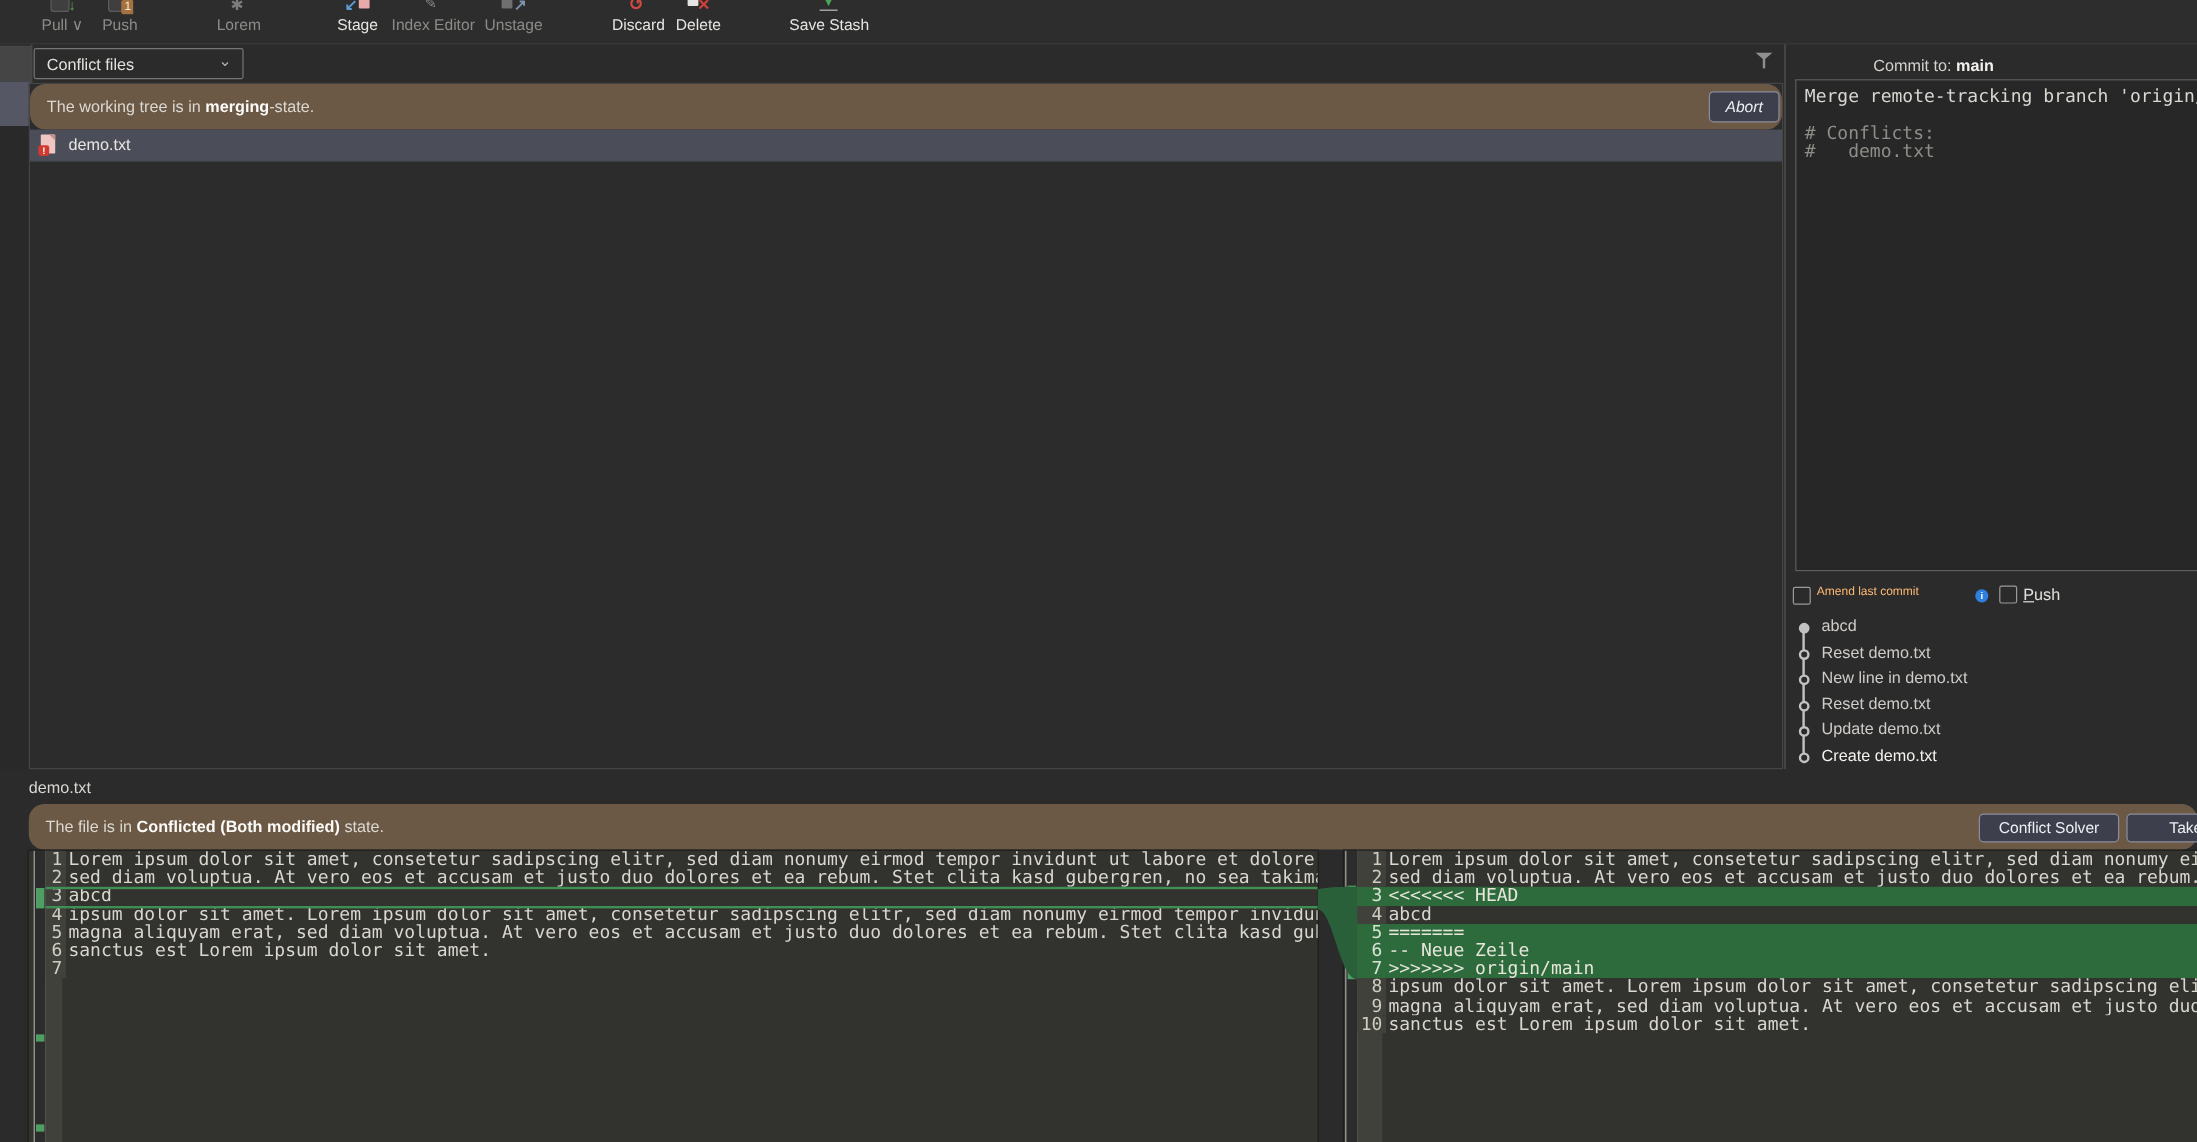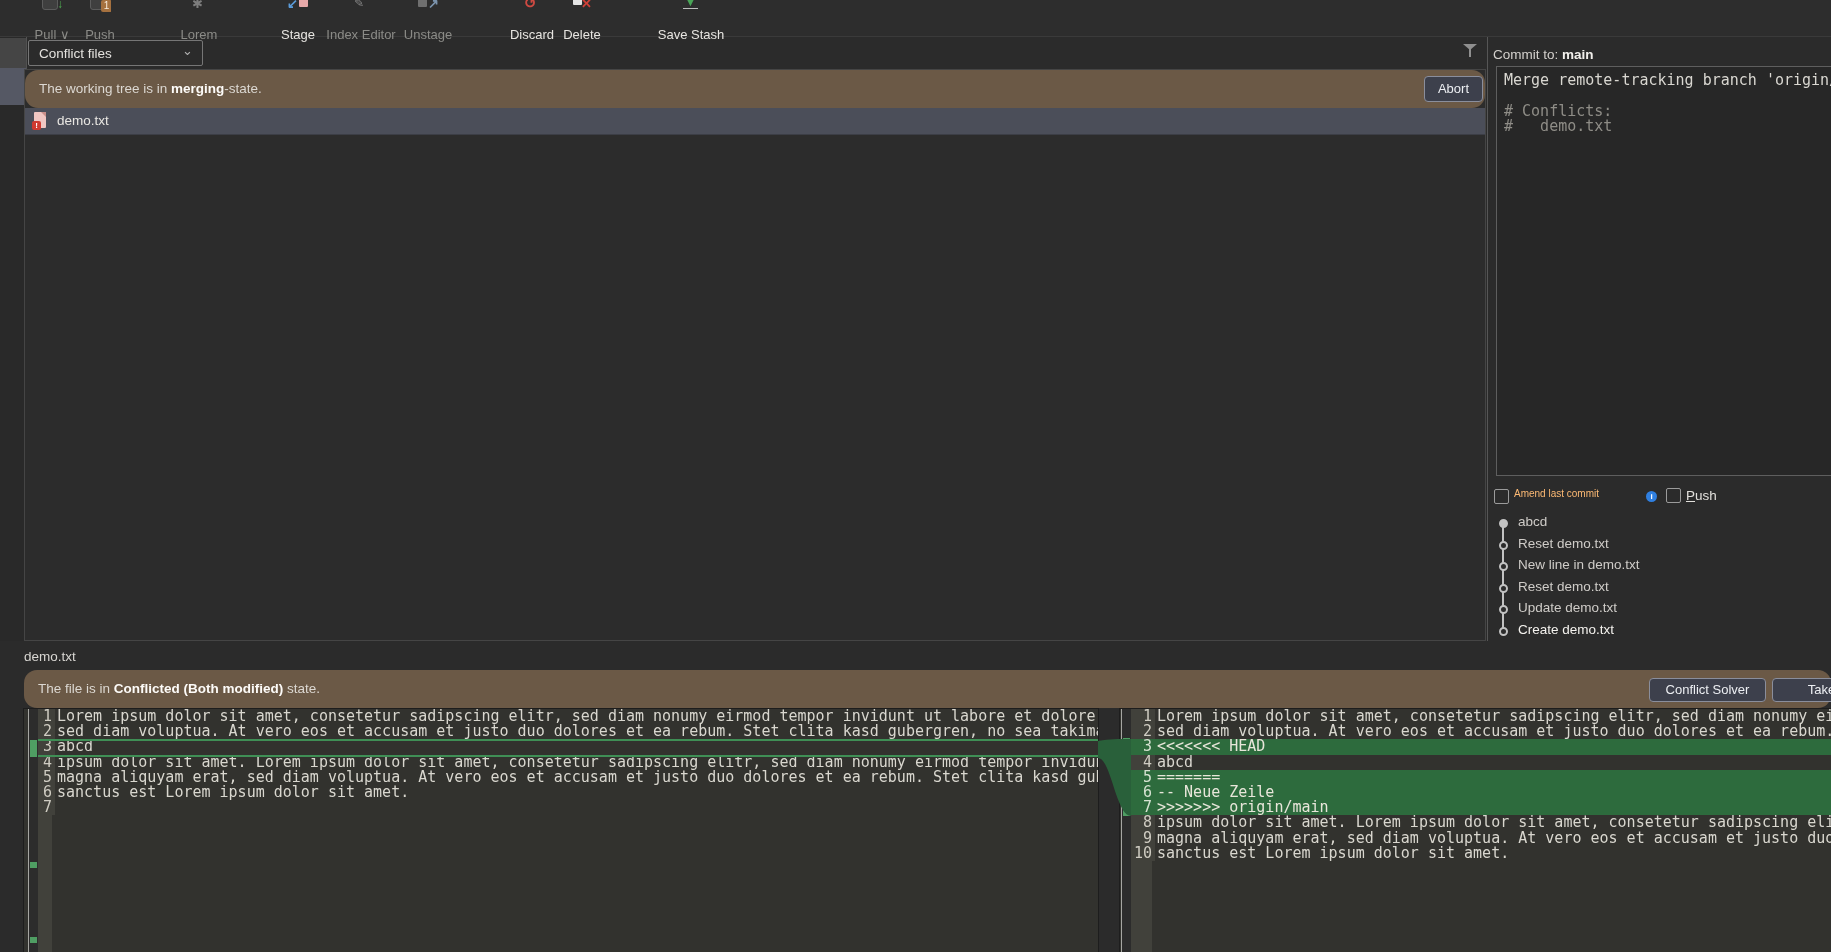--- a/index.html
+++ b/index.html
@@ -2,21 +2,21 @@
 <html><head>
 <meta charset="utf-8">
 <style>
   html,body{margin:0;padding:0;background:#2b2b2b;}
   body{width:1831px;height:952px;overflow:hidden;font-family:"Liberation Sans",sans-serif;-webkit-font-smoothing:antialiased;}
   #app{position:absolute;left:0;top:0;width:1831px;height:952px;background:#2b2b2b;}
 
   
   .toolbar{position:absolute;left:0;top:0;width:1831px;height:36px;background:#2d2d2d;border-bottom:1px solid #3a3a3a;}
   .tb-item{position:absolute;top:0;height:36px;transform:translateX(-50%);}
-  .tb-label{position:absolute;top:27px;left:50%;transform:translateX(-50%);font-size:13px;white-space:nowrap;}
+  .tb-label{position:absolute;top:13px;left:50%;transform:translateX(-50%);font-size:13px;white-space:nowrap;}
   .tb-item.enabled .tb-label{color:#e7e5e1;}
   .tb-item.disabled .tb-label{color:#8b8b87;}
   .tb-icon{position:absolute;top:0;left:50%;transform:translateX(-50%);width:22px;height:12px;overflow:hidden;}
   .pull-icon::before,.push-icon::before{content:"";position:absolute;left:1px;top:-8px;width:14px;height:16px;background:#3f3f3f;border:1px solid #5c5c5c;border-radius:3px;}
   .pull-icon::after{content:"↓";position:absolute;right:0;top:-3px;color:#4fae52;font-size:12px;font-weight:bold;}
   .tb-badge{position:absolute;right:-1px;top:0;width:11px;height:12px;background:#a5713f;border-radius:2px;color:#f7ecdd;font-size:10px;line-height:12px;text-align:center;}
   .start-icon::before{content:"✱";position:absolute;left:4px;top:-4px;color:#7d7d7d;font-size:13px;}
   .stage-icon::before{content:"";position:absolute;right:1px;top:-6px;width:9px;height:13px;background:#e7a9a9;border-radius:1px;}
   .stage-icon::after{content:"↙";position:absolute;left:0;top:-4px;color:#5b9bd8;font-weight:bold;font-size:13px;}
   .index-editor-icon::before{content:"✎";position:absolute;left:4px;top:-4px;color:#8a8a8a;font-size:12px;}
@@ -38,33 +38,33 @@
   .combo-label{position:absolute;left:10px;top:5px;font-size:13.5px;color:#e4e2de;}
   .combo-chevron{position:absolute;right:9px;top:2px;color:#b2b2b2;font-size:13px;}
 
   
   .file-panel{position:absolute;left:24px;top:69px;width:1462px;height:572px;background:#2c2c2c;border:1px solid #454545;box-sizing:border-box;}
   .banner{background:#6b5946;color:#dcd8d2;font-size:13.5px;border-radius:13px;}
   .banner b{color:#fdfbf8;}
   .banner1{position:absolute;left:0;top:0;width:1460px;height:38px;}
   .banner-text{position:absolute;left:14px;top:11px;white-space:nowrap;}
   .btn{background:#3d404c;border:1px solid #8a8e9c;border-radius:4px;color:#eceef2;font-size:13px;text-align:center;box-sizing:border-box;}
-  .abort-btn{position:absolute;left:1399px;top:6px;width:59px;height:26px;line-height:24px;}
+  .abort-btn{position:absolute;left:1399px;top:6px;width:59px;height:26px;line-height:24px;font-style:italic;}
   .file-row{position:absolute;left:0;top:38px;width:1460px;height:26px;background:#4b4e59;border-bottom:1px solid #3c3e46;}
   .file-icon{position:absolute;left:9px;top:4px;width:12px;height:16px;background:#f0c6c2;border-radius:1px;}
   .file-icon::before{content:"";position:absolute;right:0;top:0;border-left:5px solid transparent;border-top:5px solid #c98f8a;}
   .file-icon::after{content:"!";position:absolute;left:-2px;bottom:-2px;width:9px;height:9px;background:#d03a30;border-radius:2px;color:#fff;font-size:8px;font-weight:bold;line-height:9px;text-align:center;}
   .file-row-label{position:absolute;left:32px;top:5px;font-size:13.5px;color:#e8e6e2;}
 
   
   .right-divider{position:absolute;left:1487px;top:37px;width:1px;height:604px;background:#565656;}
   .funnel{position:absolute;left:1463px;top:44px;width:14px;height:14px;}
   .funnel::before{content:"";position:absolute;left:0;top:0;border-left:7px solid transparent;border-right:7px solid transparent;border-top:6px solid #8f8f8f;}
   .funnel::after{content:"";position:absolute;left:6px;top:5px;width:2px;height:8px;background:#8f8f8f;}
-  .commit-to{position:absolute;left:1493px;top:47px;font-size:13.5px;color:#d4d1cd;white-space:nowrap;}
+  .commit-to{position:absolute;left:1561px;top:47px;font-size:13.5px;color:#d4d1cd;white-space:nowrap;}
   .commit-to b{color:#f2f0ec;}
   .commit-box{position:absolute;left:1496px;top:66px;width:340px;height:410px;background:#272727;border:1px solid #5e5e5e;box-sizing:border-box;overflow:hidden;}
   .msg-line{position:absolute;left:7px;top:6px;font:15px/15.2px "DejaVu Sans Mono",monospace;color:#d9d7d1;white-space:pre;}
   .msg-comments{position:absolute;left:7px;top:37px;font:15px/15.2px "DejaVu Sans Mono",monospace;color:#8f8d87;white-space:pre;}
   .cb{position:absolute;width:15px;height:15px;border:1px solid #9b9b9b;border-radius:2px;background:transparent;box-sizing:border-box;}
   .amend-label{position:absolute;left:1514px;top:488px;font-size:10px;color:#fdba74;white-space:nowrap;text-align:right;}
   .info-dot{position:absolute;left:1646px;top:491px;width:11px;height:11px;background:#2f7fe0;border-radius:50%;color:#fff;font-size:8px;font-weight:bold;line-height:11px;text-align:center;}
   .push-label{position:absolute;left:1686px;top:488px;font-size:13.5px;color:#e2e0dc;white-space:nowrap;}
   .push-label .u{text-decoration:underline;}
   .hist{position:absolute;left:1490px;top:512px;width:330px;}

